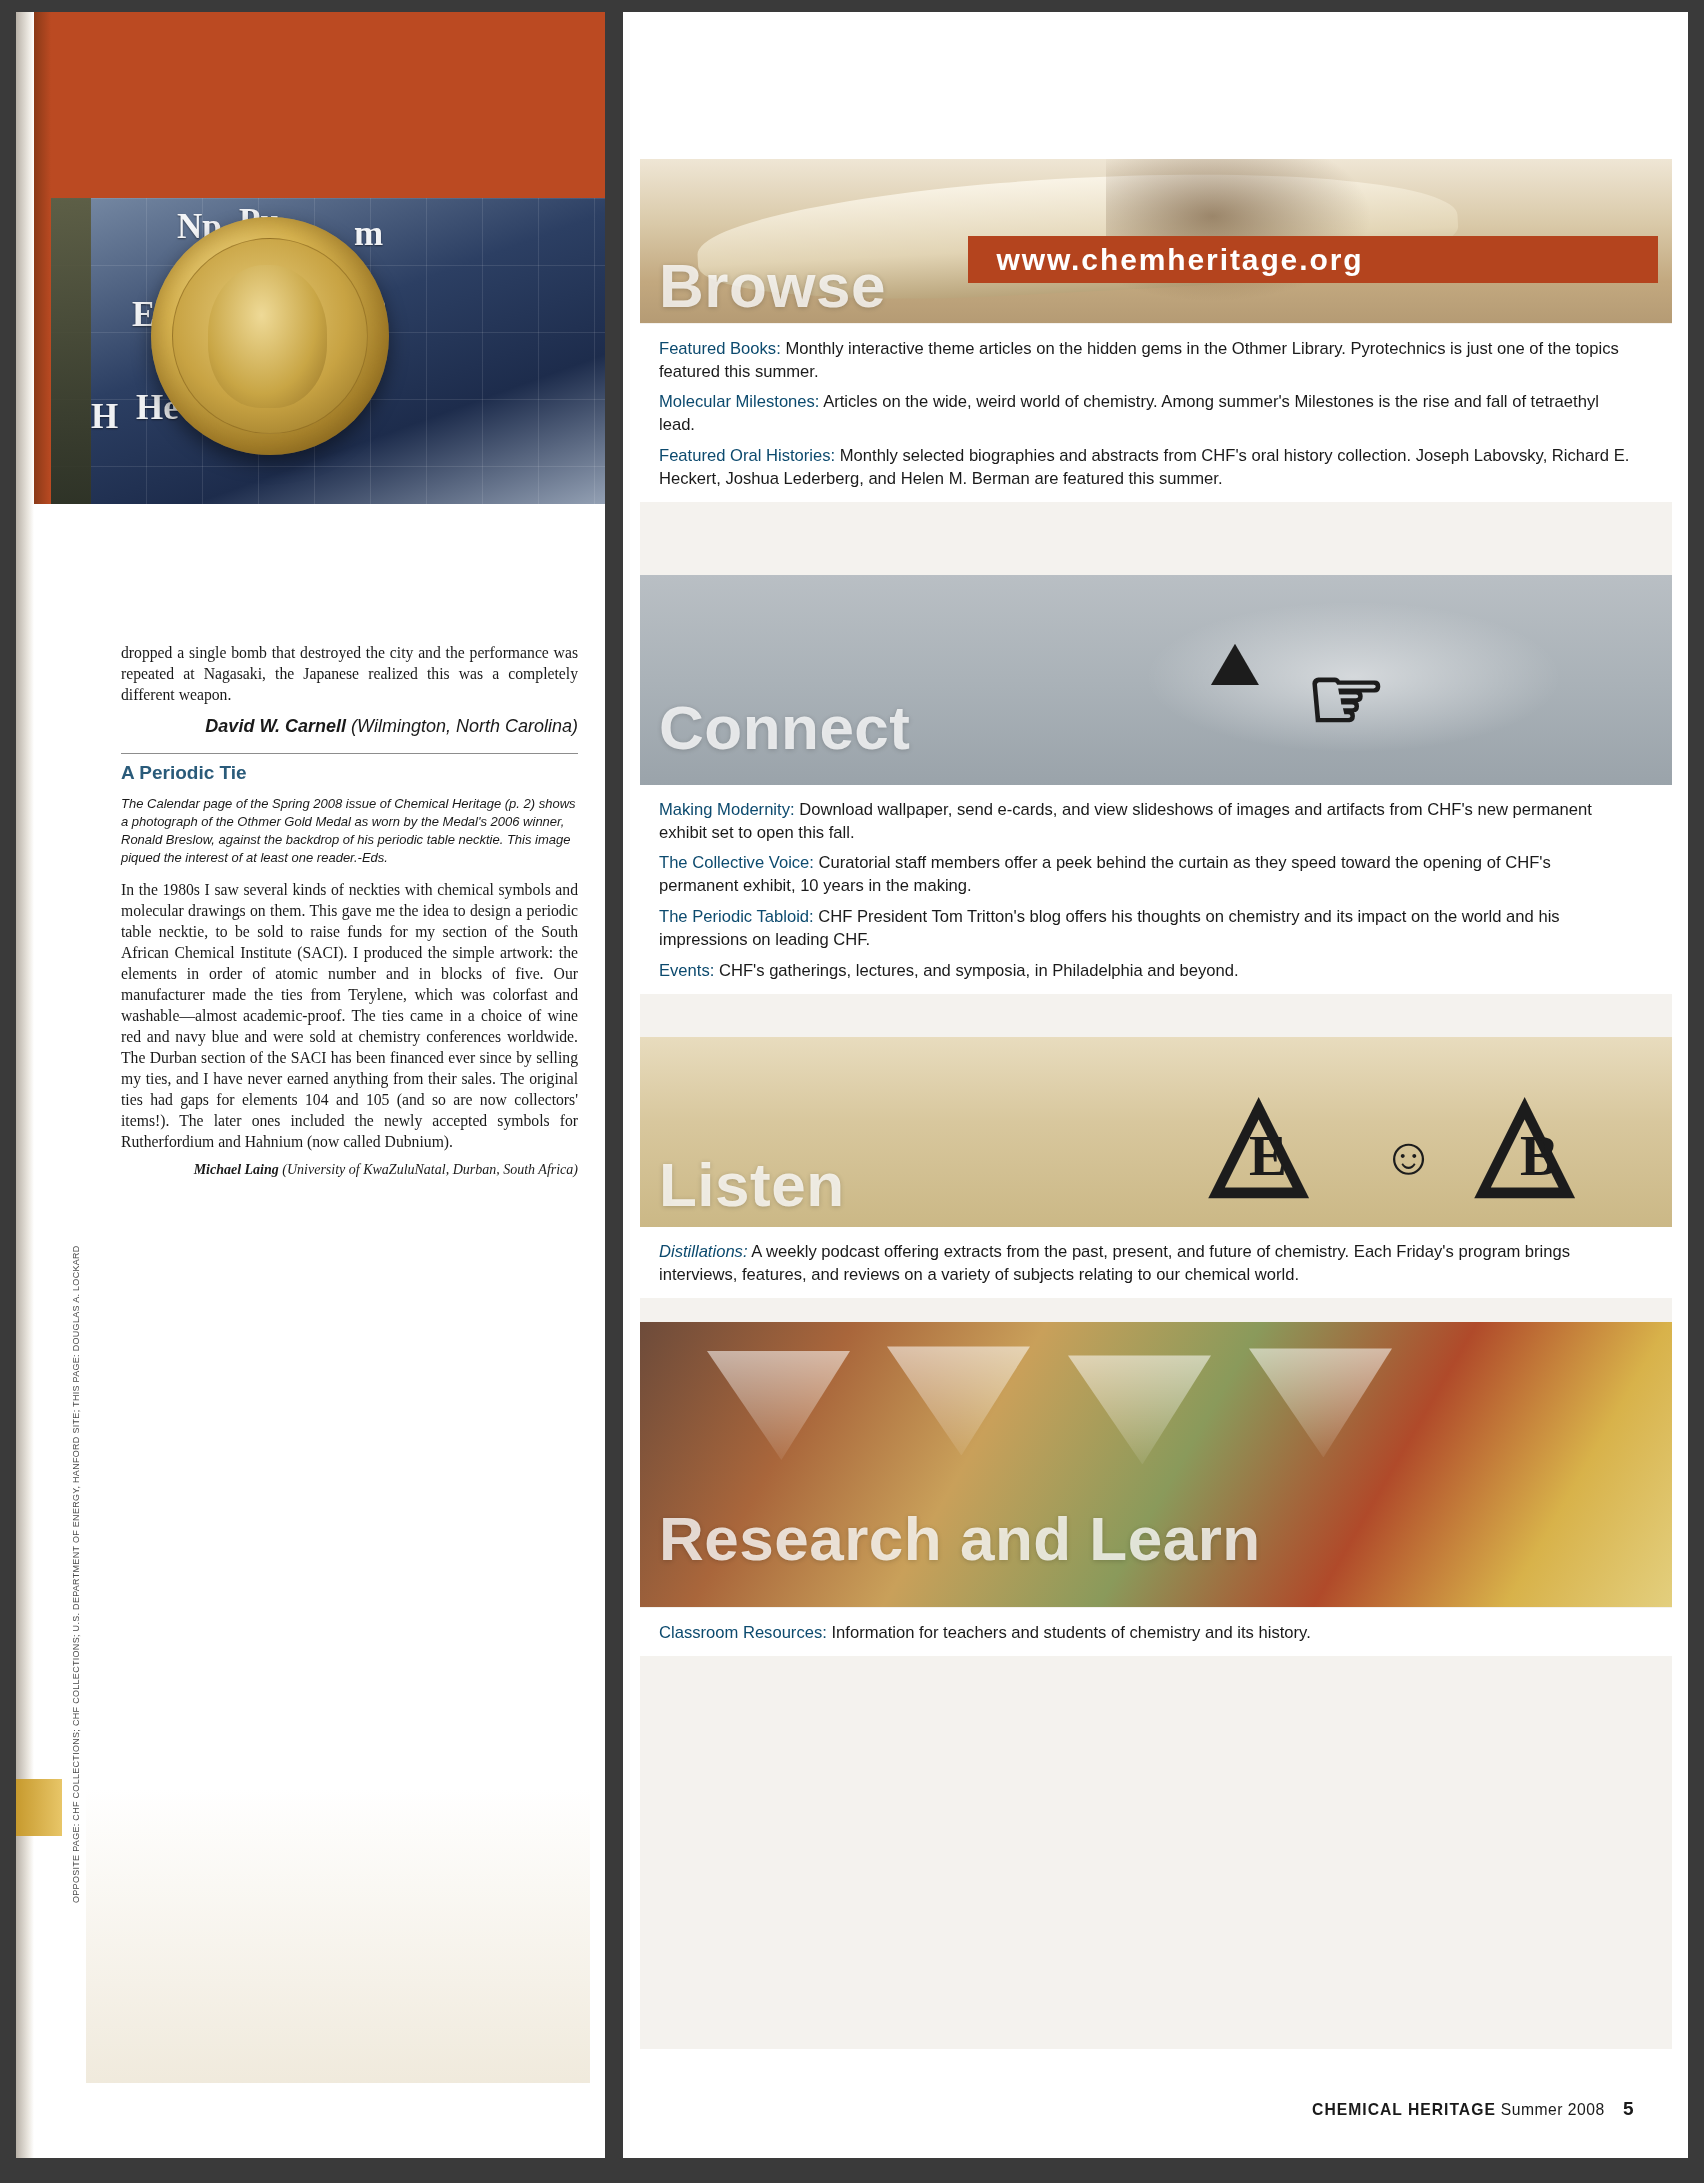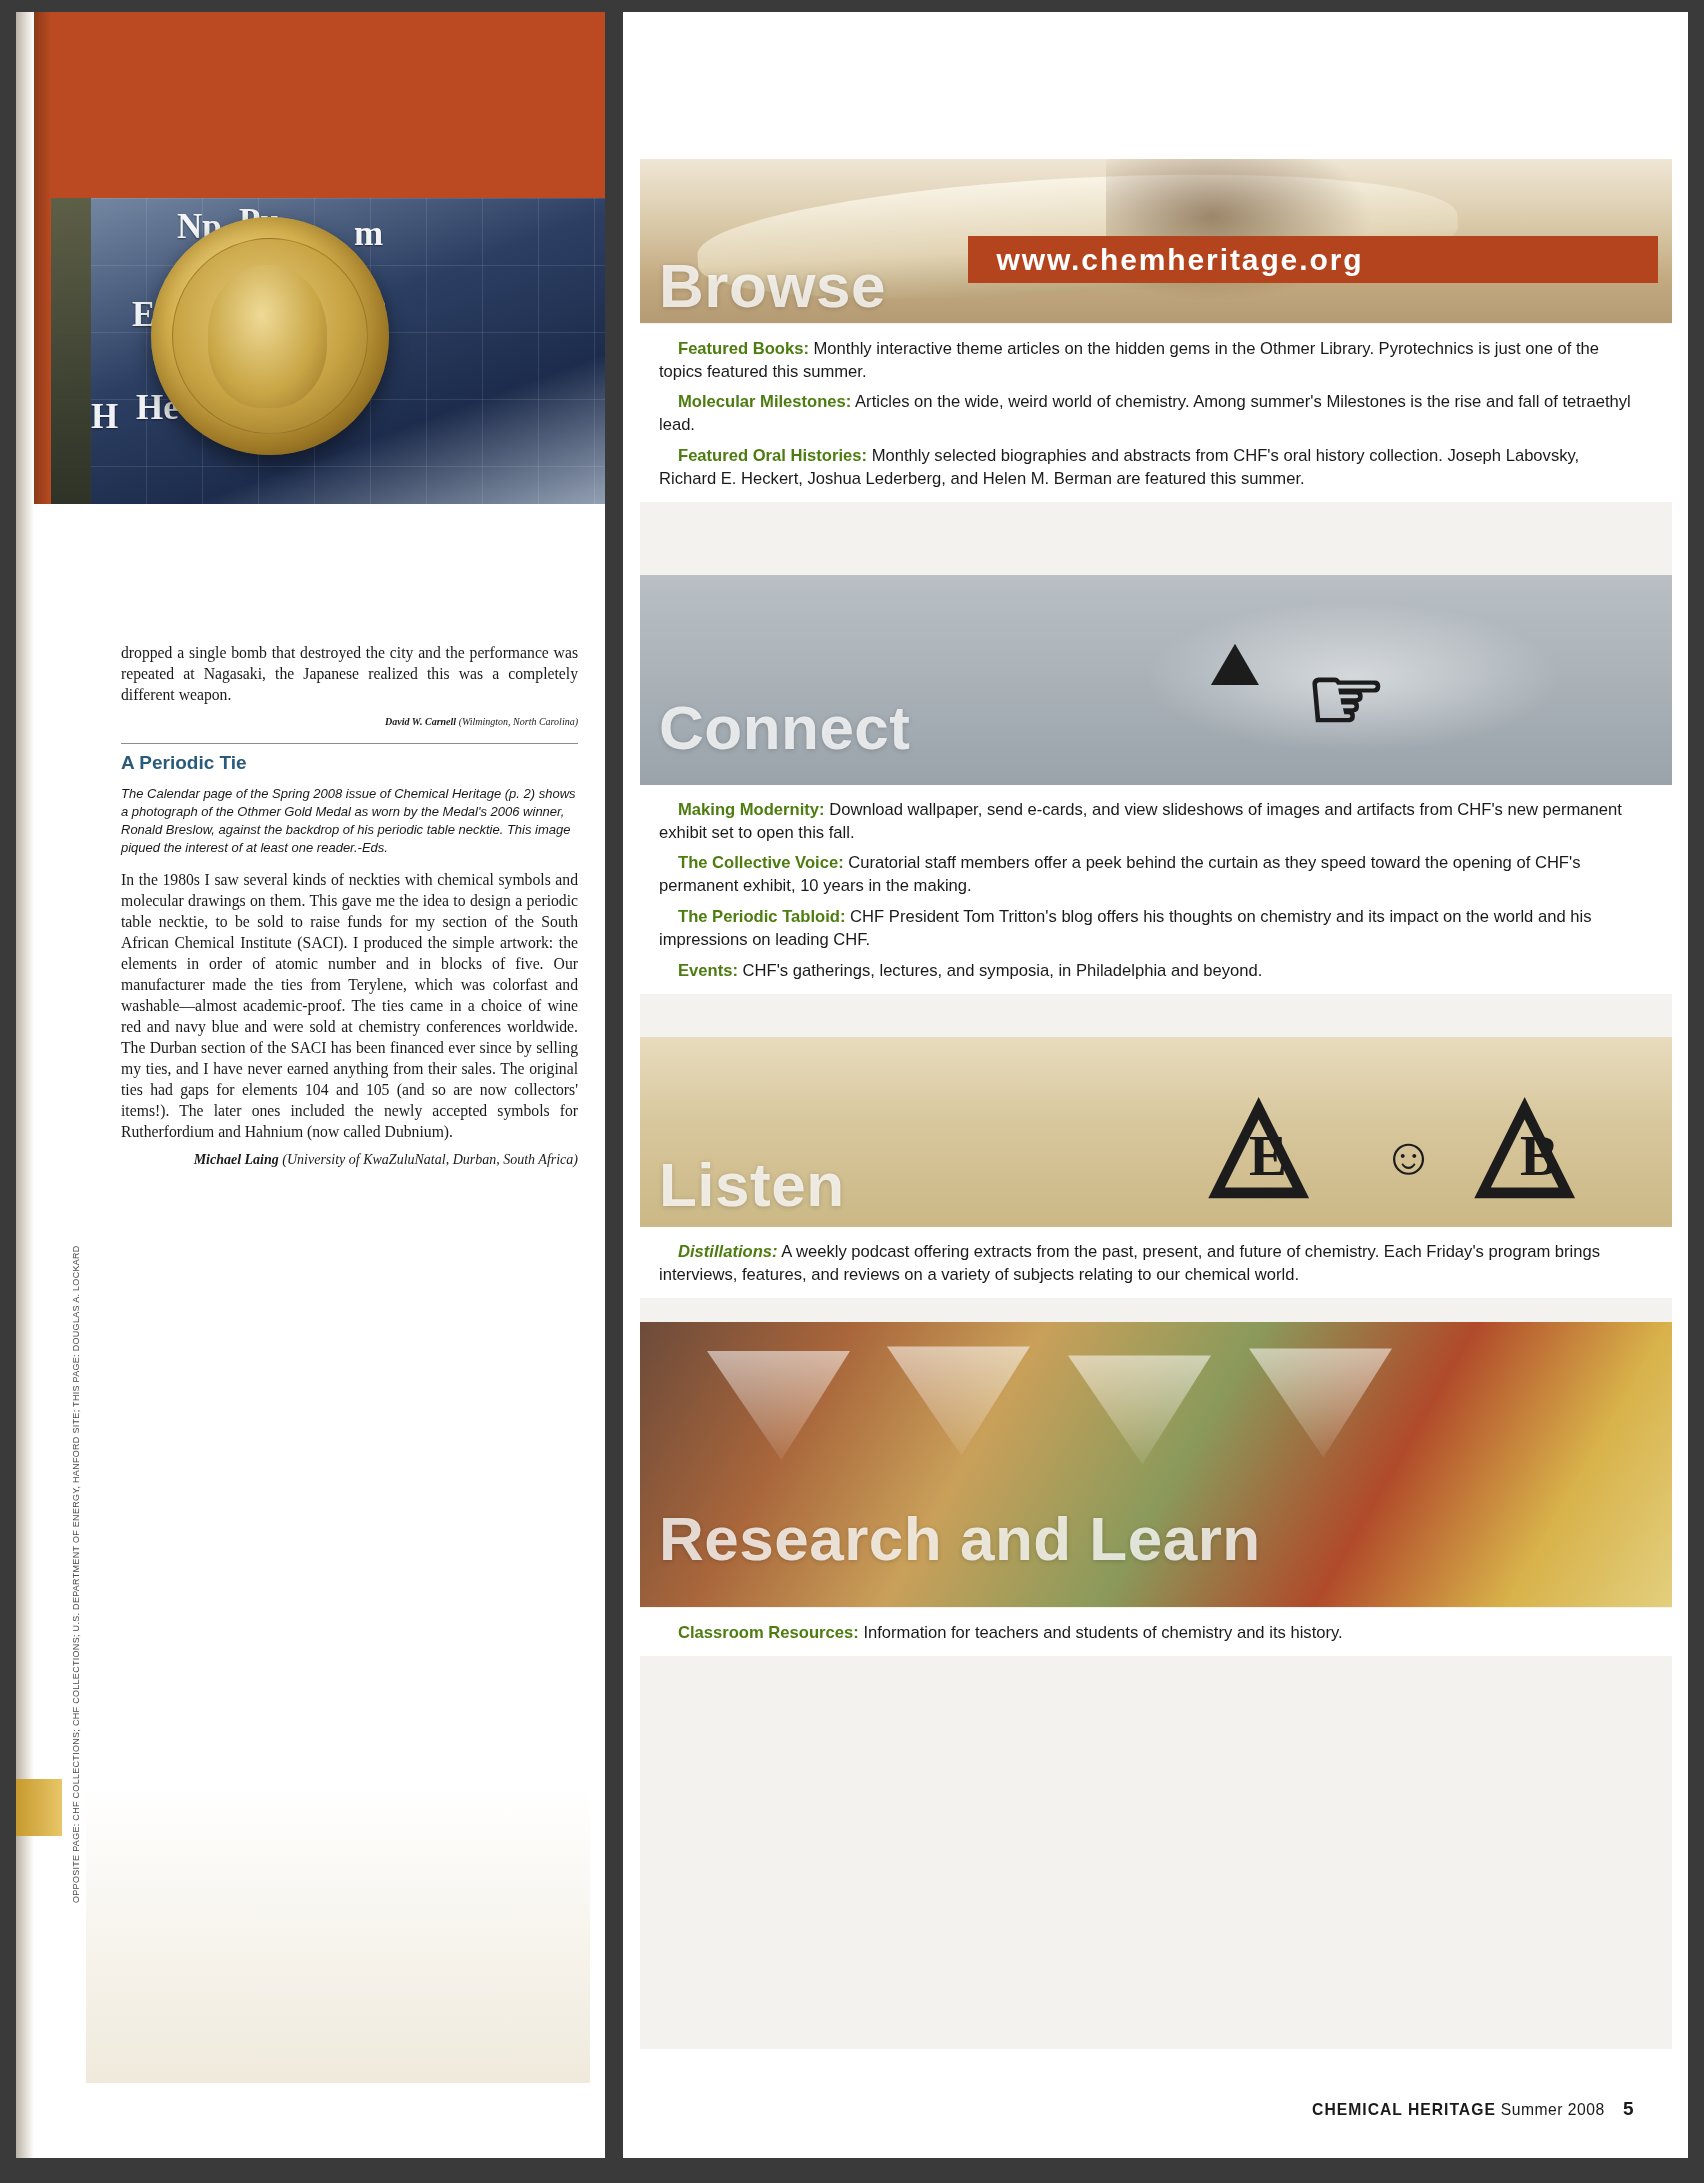--- a/index.html
+++ b/index.html
@@ -133,22 +133,22 @@
     font-family: "Liberation Serif", serif;
     font-size: 15.7px;
     line-height: 21px;
     color: #1a1a1a;
     text-align: justify;
   }
   .serif-col p { margin: 0; }
   .serif-col p.indent { text-indent: 21px; }
   .signature {
     text-align: right;
-    font-family: Liberation Serif, serif;
-    font-size: 10px;
+    font-family: Liberation Sans, sans-serif;
+    font-size: 18px;
     margin-top: 10.5px;
     color: #1a1a1a;
   }
   .signature b { font-style: italic; font-weight: bold; }
   .signature span { font-style: italic; }
 
   .rule {
     height: 1px;
     background: #8d8d8d;
     margin: 16px 0 8.6px 0;
@@ -284,23 +284,22 @@
   }
   .tb-inner { padding: 12.4px 38px 12.4px 19px; }
   .entry {
     font-size: 16.6px;
     line-height: 23px;
     color: #1a1a1a;
     margin: 0 0 7.6px 0;
   }
   .entry:last-child { margin-bottom: 0; }
   .entry b {
-    color: #4d7c0f;
-    font-weight: bold;
-    margin-left: 19px;
+    color: #0c4a6e;
+    font-weight: normal;
   }
   .entry i b { font-style: italic; }
 
   
   .img-browse {
     background: linear-gradient(to bottom, #efe6d5 0%, #d9c9a8 40%, #c2a87f 75%, #b59b74 100%);
   }
   .img-browse .page-curl {
     position: absolute; left: 57px; top: 19px;
     width: 761px; height: 114px;

